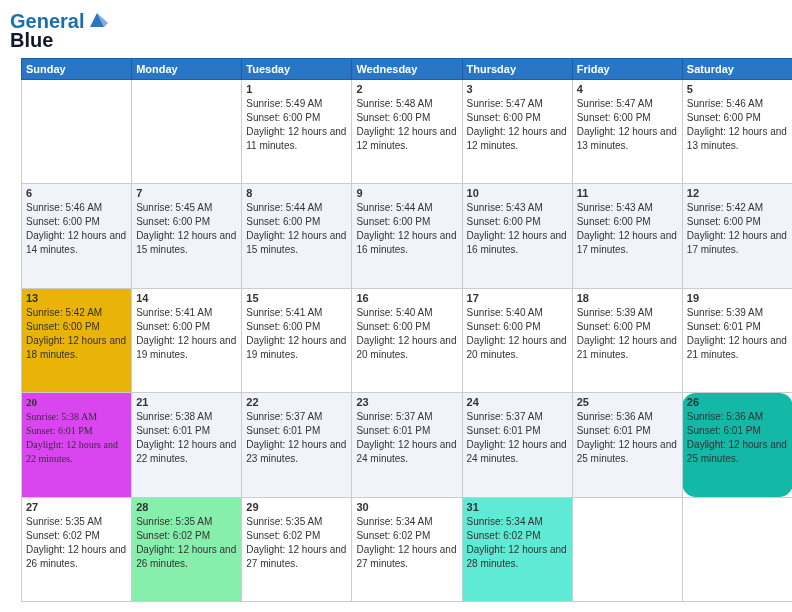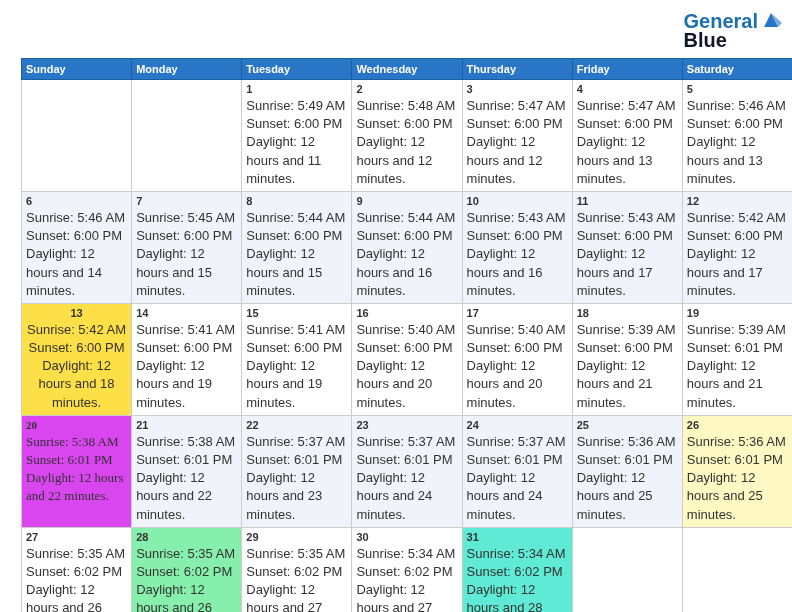--- a/index.html
+++ b/index.html
@@ -12,24 +12,23 @@
     }
     .page {
       width: 792px;
       height: 612px;
       padding: 10px;
       display: flex;
       flex-direction: column;
     }
     .header {
       display: flex;
-      justify-content: flex-end;
+      justify-content: flex-start;
       align-items: flex-start;
       margin-bottom: 6px;
-      margin-left: 28px;
     }
     .title-area {
       text-align: right;
     }
     .month-title {
       font-size: 32px;
       font-weight: normal;
       color: #333;
     }
     .location {
@@ -73,21 +72,21 @@
     .calendar thead tr th {
       background: #2a76c6;
     }
     .day-num {
       font-size: 11px;
       font-weight: bold;
       margin-bottom: 2px;
       display: block;
     }
     .day-info {
-      font-size: 13px;
+      font-size: 10px;
       line-height: 1.4;
       color: #333;
     }
     .logo-wrapper {
       display: flex;
       flex-direction: column;
     }
     .logo-line1 {
       font-size: 20px;
       font-weight: bold;
@@ -215,21 +214,21 @@
           </td>
           <td style="background: rgb(240, 244, 250);">
             <span class="day-num">12</span>
             <div class="day-info">Sunrise: 5:42 AM
 Sunset: 6:00 PM
 Daylight: 12 hours
 and 17 minutes.</div>
           </td>
         </tr>
         <tr>
-          <td style="background: #fde047; text-align: center;">
+          <td style="background: #eab308;">
             <span class="day-num">13</span>
             <div class="day-info">Sunrise: 5:42 AM
 Sunset: 6:00 PM
 Daylight: 12 hours
 and 18 minutes.</div>
           </td>
           <td style="background: rgb(255, 255, 255);">
             <span class="day-num">14</span>
             <div class="day-info">Sunrise: 5:41 AM
 Sunset: 6:00 PM
@@ -308,21 +307,21 @@
 Daylight: 12 hours
 and 24 minutes.</div>
           </td>
           <td style="background: rgb(240, 244, 250);">
             <span class="day-num">25</span>
             <div class="day-info">Sunrise: 5:36 AM
 Sunset: 6:01 PM
 Daylight: 12 hours
 and 25 minutes.</div>
           </td>
-          <td style="background: #fef9c3;">
+          <td style="background: #14b8a6; border-radius: 14px;">
             <span class="day-num">26</span>
             <div class="day-info">Sunrise: 5:36 AM
 Sunset: 6:01 PM
 Daylight: 12 hours
 and 25 minutes.</div>
           </td>
         </tr>
         <tr>
           <td style="background: rgb(255, 255, 255);">
             <span class="day-num">27</span>

